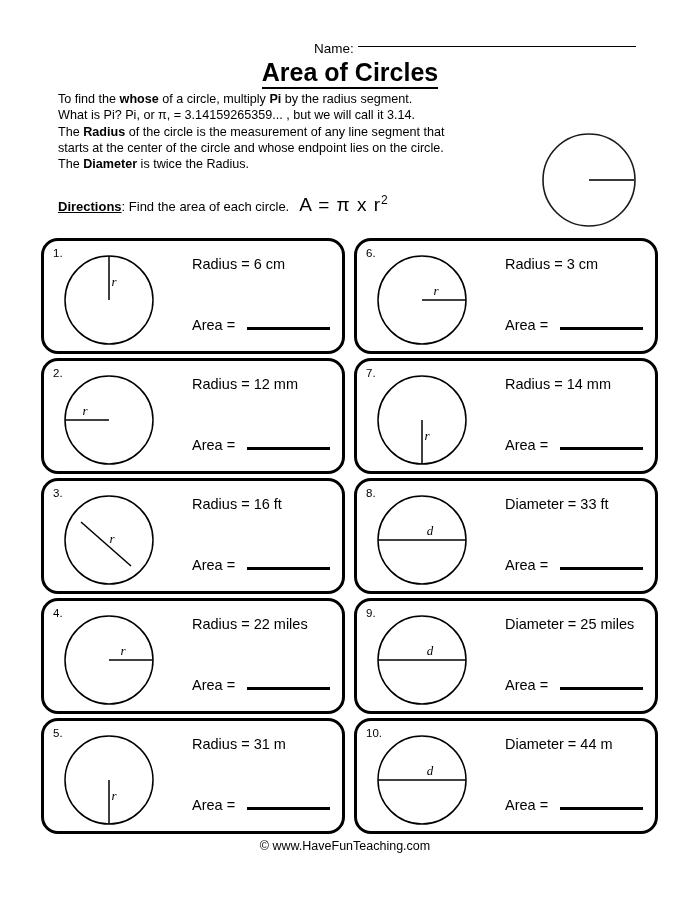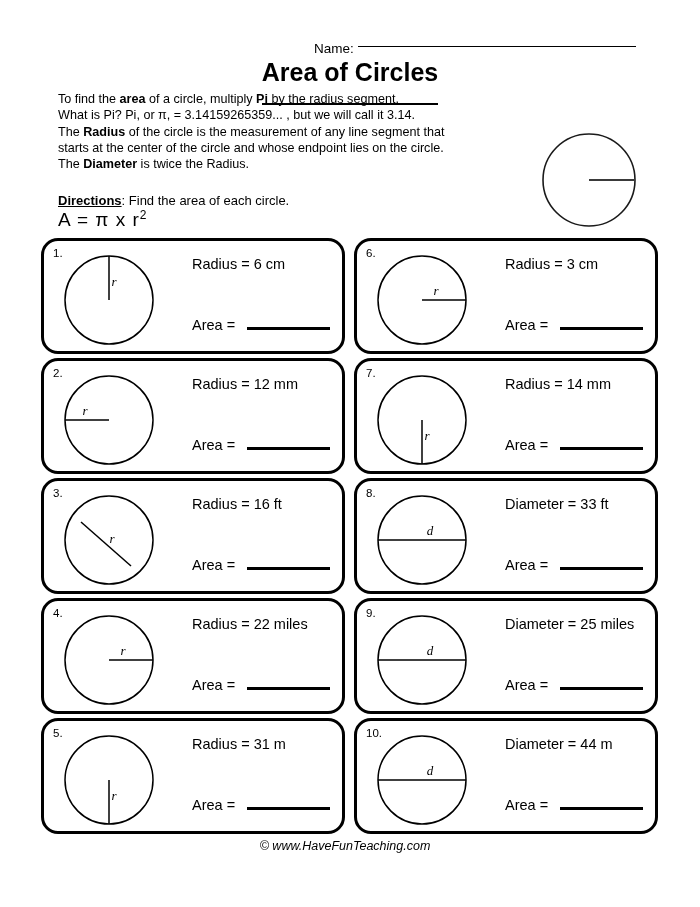--- a/index.html
+++ b/index.html
@@ -44,21 +44,21 @@
     left: 0;
     top: 58px;
     width: 700px;
     text-align: center;
     font-size: 25px;
     font-weight: bold;
     letter-spacing: 0px;
   }
   .page-title span {
     border-bottom: 2px solid #000;
-    padding-bottom: 17px;
+    padding-bottom: 1px;
   }
 
   .intro {
     position: absolute;
     left: 58px;
     top: 91px;
     width: 470px;
     font-size: 12.6px;
     line-height: 16.3px;
   }
@@ -72,21 +72,20 @@
     top: 130px;
   }
 
   .directions {
     position: absolute;
     left: 58px;
     top: 193px;
     font-size: 13px;
     display: flex;
     align-items: baseline;
-    flex-direction: column;
   }
   .directions .dir-word {
     font-weight: bold;
     text-decoration: underline;
   }
   .directions .dir-text { margin-right: 10px; }
   .formula {
     font-size: 19px;
     letter-spacing: 1px;
   }
@@ -157,38 +156,37 @@
   }
 
   .footer {
     position: absolute;
     left: 0;
     top: 839px;
     width: 700px;
     text-align: center;
     padding-right: 10px;
     font-size: 12.5px;
-    font-style: italic;
   }
 </style>
 </head>
 <body>
 
 <div class="name-row">
   <span class="name-label">Name:</span>
   <span class="name-rule"></span>
 </div>
 
 <div class="page-title">
   <span>Area of Circles</span>
 </div>
 
 <div class="intro">
   <div>
-    <span>To find the </span><b>area</b><span> of a circle, multiply </span><b>Pi</b><span> by the radius segment.</span>
+    <span>To find the </span><b>whose</b><span> of a circle, multiply </span><b>Pi</b><span> by the radius segment.</span>
   </div>
   <div>What is Pi?  Pi, or π, = 3.14159265359... , but we will call it 3.14.</div>
   <div>
     <span>The </span><b>Radius</b><span> of the circle is the measurement of any line segment that</span>
   </div>
   <div>starts at the center of the circle and whose endpoint lies on the circle.</div>
   <div>
     <span>The </span><b>Diameter</b><span> is twice the Radius.</span>
   </div>
 </div>

